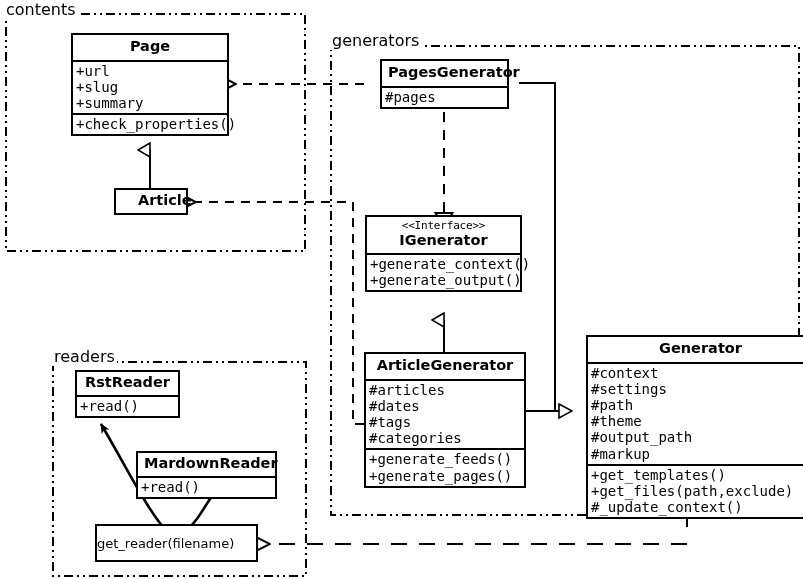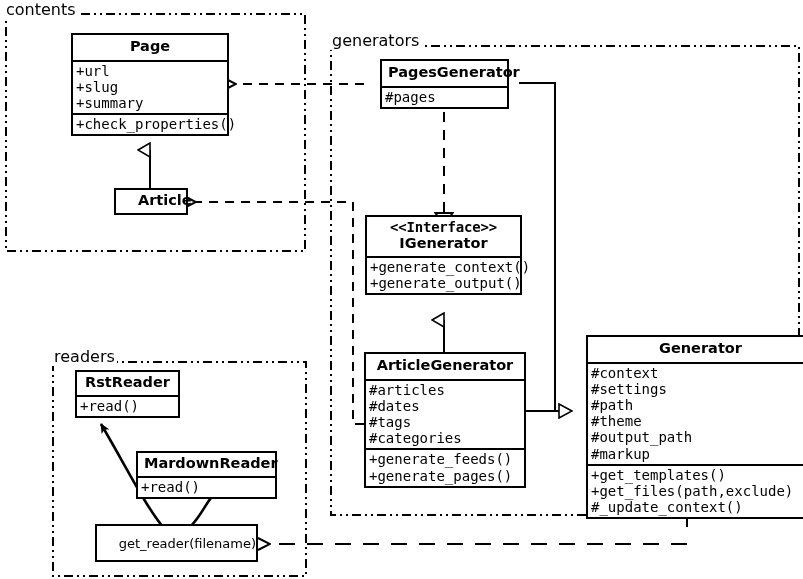--- a/index.html
+++ b/index.html
@@ -37,23 +37,23 @@
     font-weight: bold;
     font-size: 14.5px;
     color: #000000;
     padding: 4px 6px 5px 6px;
     line-height: 1.08;
     white-space: nowrap;
     border-radius: 11px;
   }
   .uml-stereo {
     display: block;
-    font-weight: bold;
+    font-weight: normal;
     font-family: "DejaVu Sans Mono", monospace;
-    font-size: 14px;
+    font-size: 11px;
     letter-spacing: -0.2px;
     padding-bottom: 1px;
   }
   .uml-compartment {
     box-sizing: border-box;
     border-top: 2px solid #000000;
     padding: 1px 0 2px 3px;
     font-family: "DejaVu Sans Mono", monospace;
     font-size: 14px;
     line-height: 16.2px;
@@ -62,21 +62,21 @@
   }
   .uml-compartment div { white-space: nowrap; }
   .plain-box {
     position: absolute;
     box-sizing: border-box;
     border: 2px solid #000000;
     background: #ffffff;
     z-index: 5;
     display: flex;
     align-items: center;
-    justify-content: flex-end;
+    justify-content: flex-start;
     font-family: "DejaVu Sans", sans-serif;
     font-size: 13px;
     color: #000000;
     white-space: nowrap;
   }
   
   .pkg-label {
     position: absolute;
     font-family: "DejaVu Sans", sans-serif;
     font-size: 16px;

